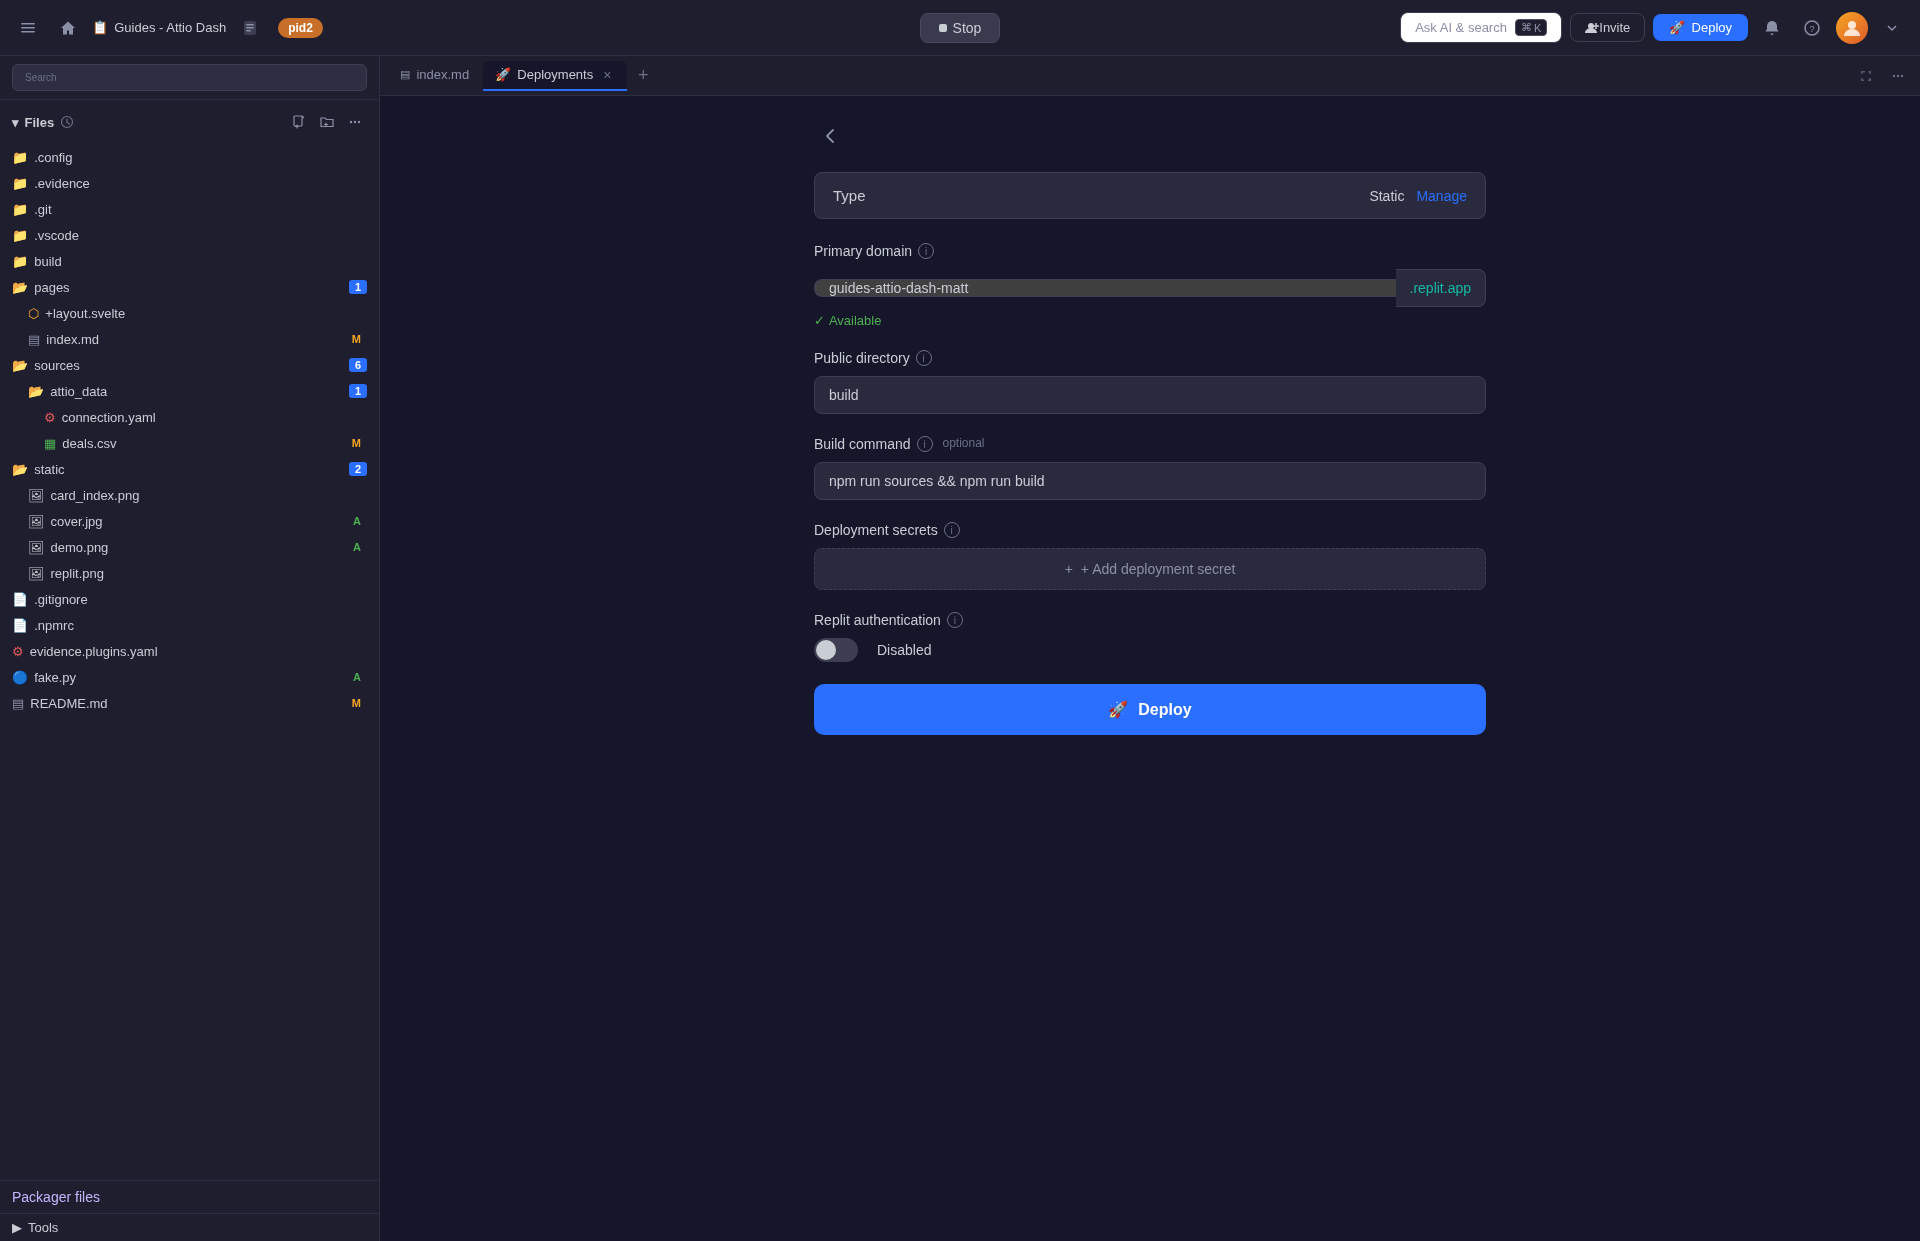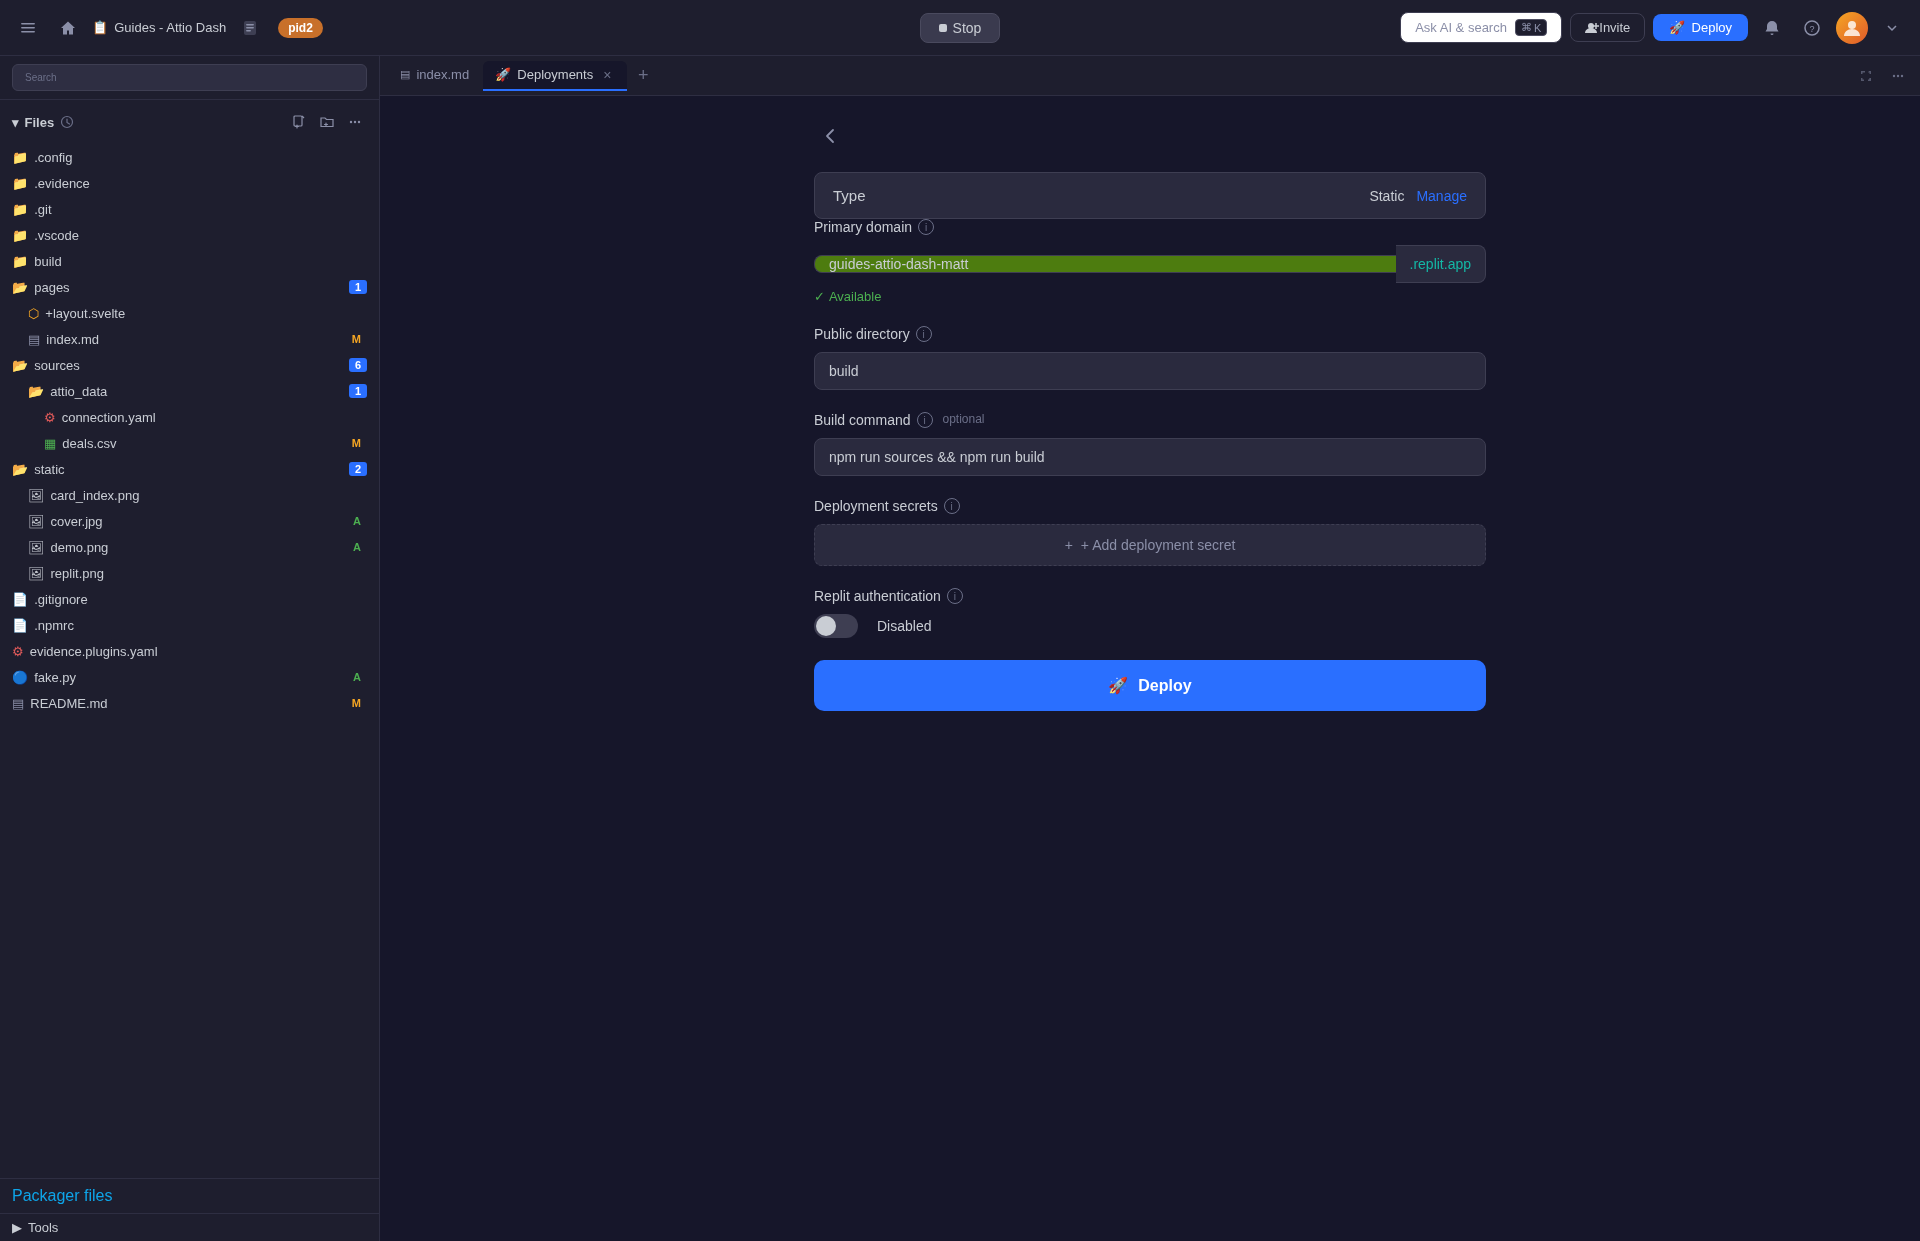--- a/index.html
+++ b/index.html
@@ -234,22 +234,22 @@
       flex-shrink: 0;
     }
     .badge-num { background: #2a6fff; color: #fff; }
     .badge-m { color: #f5a623; }
     .badge-a { color: #4caf50; }
     .sidebar-bottom {
       border-top: 1px solid #2e2e42;
       padding: 8px 12px;
     }
     .packager-label {
-      font-size: 16px;
-      color: #0ea5e9;
+      font-size: 14px;
+      color: #c4b5fd;
     }
     .tools-section {
       display: flex;
       align-items: center;
       gap: 6px;
       padding: 6px 12px;
       cursor: pointer;
       border-top: 1px solid #2e2e42;
     }
     .tools-label {
@@ -361,20 +361,21 @@
     }
 
     .type-row {
       display: flex;
       align-items: center;
       justify-content: space-between;
       background: #2a2a3e;
       border: 1px solid #3e3e52;
       border-radius: 8px;
       padding: 14px 18px;
+      margin-bottom: 24px;
     }
     .type-label {
       font-size: 15px;
       color: #c9cdd4;
     }
     .type-right {
       display: flex;
       align-items: center;
       gap: 12px;
     }
@@ -417,21 +418,21 @@
       color: #6b6f88;
       cursor: default;
     }
     .domain-input-row {
       display: flex;
       align-items: center;
       gap: 0;
     }
     .domain-input {
       flex: 1;
-      background: #4d7c0f;
+      background: #404040;
       border: 1px solid #3e3e52;
       border-right: none;
       color: #c9cdd4;
       padding: 0 14px;
       border-radius: 8px 0 0 8px;
       font-size: 14px;
     }
     .domain-suffix {
       background: #2a2a3e;
       border: 1px solid #3e3e52;

